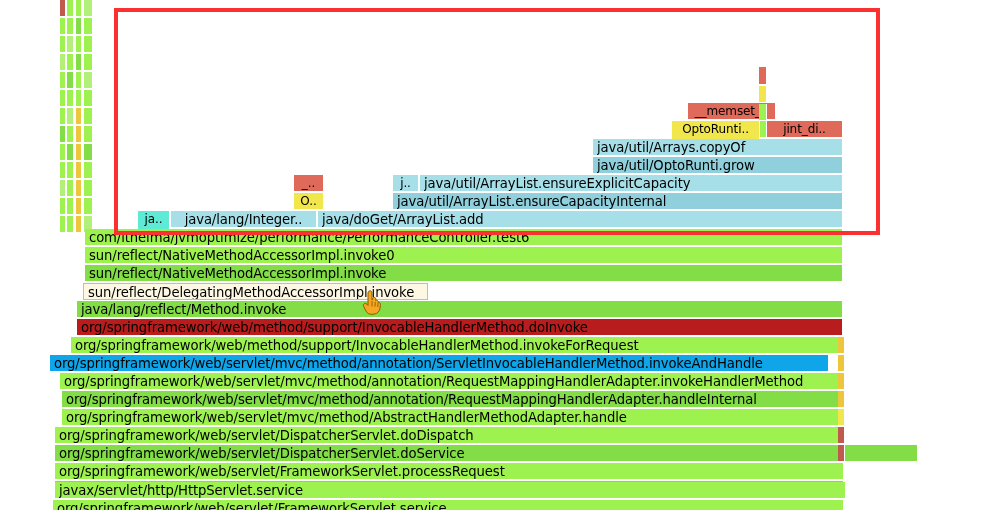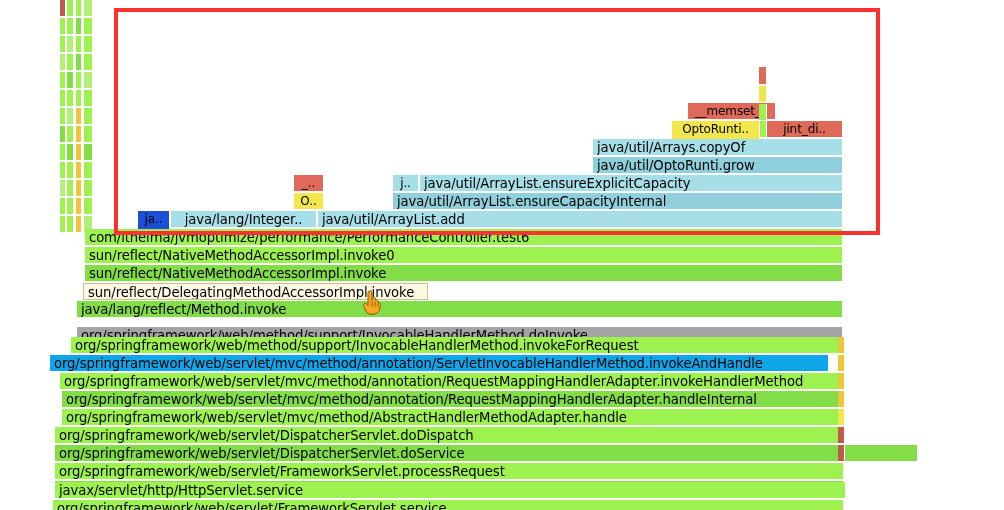--- a/index.html
+++ b/index.html
@@ -269,45 +269,45 @@
       </div>
       <div class="frame" style="left: 420px; top: 175px; width: 423px; height: 17px; background: rgb(166, 223, 232);">
         <span class="lbl">java/util/ArrayList.ensureExplicitCapacity</span>
       </div>
       <div class="frame center tiny" style="left: 294px; top: 193px; width: 30px; height: 17px; background: rgb(242, 230, 77);">
         <span class="lbl">O..</span>
       </div>
       <div class="frame" style="left: 393px; top: 193px; width: 450px; height: 17px; background: rgb(143, 208, 220);">
         <span class="lbl">java/util/ArrayList.ensureCapacityInternal</span>
       </div>
-      <div class="frame center tiny" style="left: 138px; top: 211px; width: 32px; height: 27px; background: #1d4ed8;">
+      <div class="frame center tiny" style="left: 138px; top: 211px; width: 32px; height: 27px; background: #5eead4;">
         <span class="lbl">ja..</span>
       </div>
       <div class="frame center" style="left: 171px; top: 211px; width: 146px; height: 17px; background: rgb(166, 223, 232);">
         <span class="lbl">java/lang/Integer..</span>
       </div>
       <div class="frame" style="left: 318px; top: 211px; width: 525px; height: 17px; background: rgb(166, 223, 232);">
-        <span class="lbl">java/util/ArrayList.add</span>
+        <span class="lbl">java/doGet/ArrayList.add</span>
       </div>
       <div class="frame" style="left: 85px; top: 229px; width: 758px; height: 17px; background: rgb(157, 242, 79);">
         <span class="lbl">com/itheima/jvmoptimize/performance/PerformanceController.test6</span>
       </div>
       <div class="frame" style="left: 85px; top: 247px; width: 758px; height: 17px; background: rgb(157, 242, 79);">
         <span class="lbl">sun/reflect/NativeMethodAccessorImpl.invoke0</span>
       </div>
       <div class="frame" style="left: 85px; top: 265px; width: 758px; height: 17px; background: rgb(130, 221, 70);">
         <span class="lbl">sun/reflect/NativeMethodAccessorImpl.invoke</span>
       </div>
       <div class="frame hl" style="left: 83px; top: 283px; width: 345px; height: 17px; background: rgb(253, 248, 227);">
         <span class="lbl">sun/reflect/DelegatingMethodAccessorImpl.invoke</span>
       </div>
       <div class="frame" style="left: 77px; top: 301px; width: 766px; height: 17px; background: rgb(130, 221, 70);">
         <span class="lbl">java/lang/reflect/Method.invoke</span>
       </div>
-      <div class="frame" style="left: 77px; top: 327px; width: 766px; height: 17px; background: #a3a3a3;">
+      <div class="frame" style="left: 77px; top: 319px; width: 766px; height: 17px; background: #b91c1c;">
         <span class="lbl">org/springframework/web/method/support/InvocableHandlerMethod.doInvoke</span>
       </div>
       <div class="frame" style="left: 71px; top: 337px; width: 772px; height: 17px; background: rgb(157, 242, 79);">
         <span class="lbl">org/springframework/web/method/support/InvocableHandlerMethod.invokeForRequest</span>
       </div>
       <div class="frame" style="left: 50px; top: 355px; width: 779px; height: 17px; background: #0ea5e9;">
         <span class="lbl">org/springframework/web/servlet/mvc/method/annotation/ServletInvocableHandlerMethod.invokeAndHandle</span>
       </div>
       <div class="frame" style="left: 60px; top: 373px; width: 784px; height: 17px; background: rgb(157, 242, 79);">
         <span class="lbl">org/springframework/web/servlet/mvc/method/annotation/RequestMappingHandlerAdapter.invokeHandlerMethod</span>

